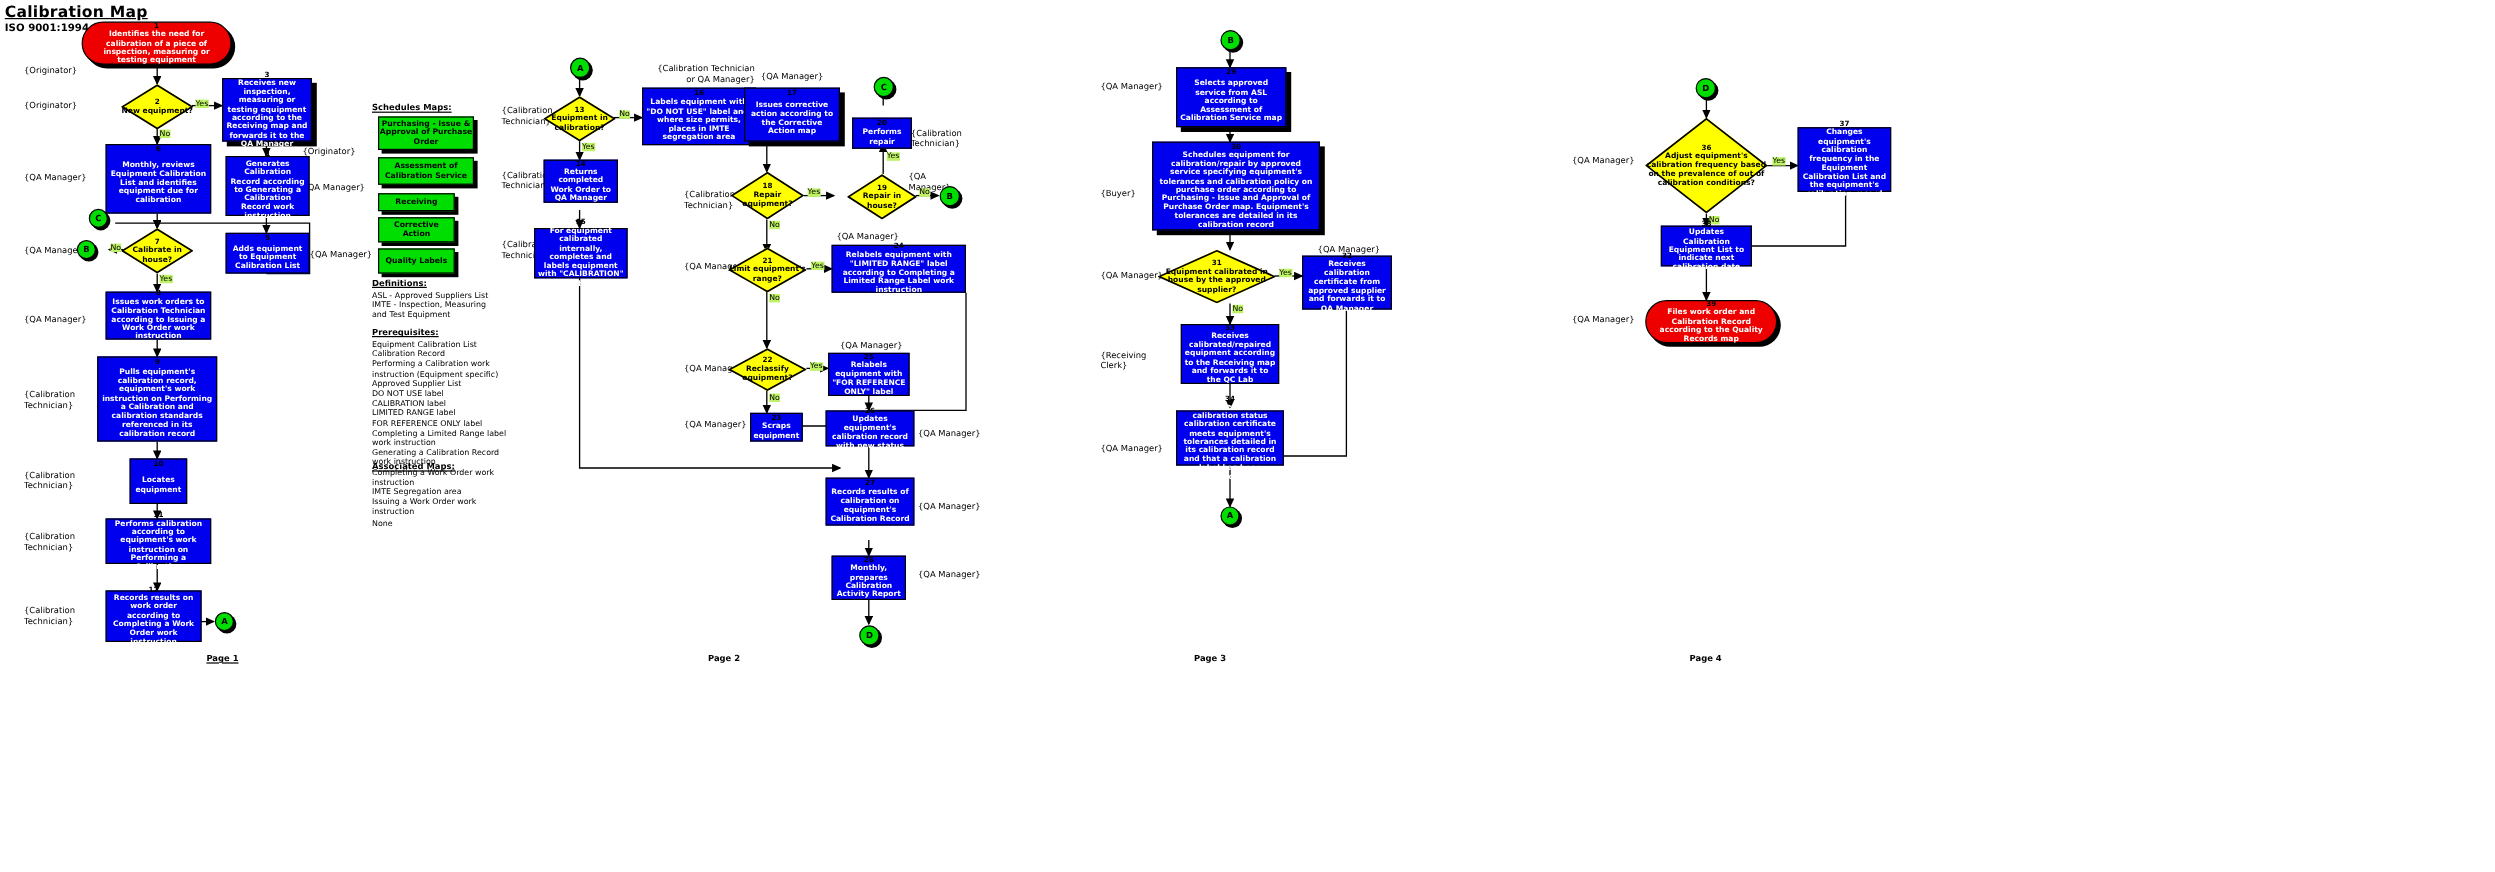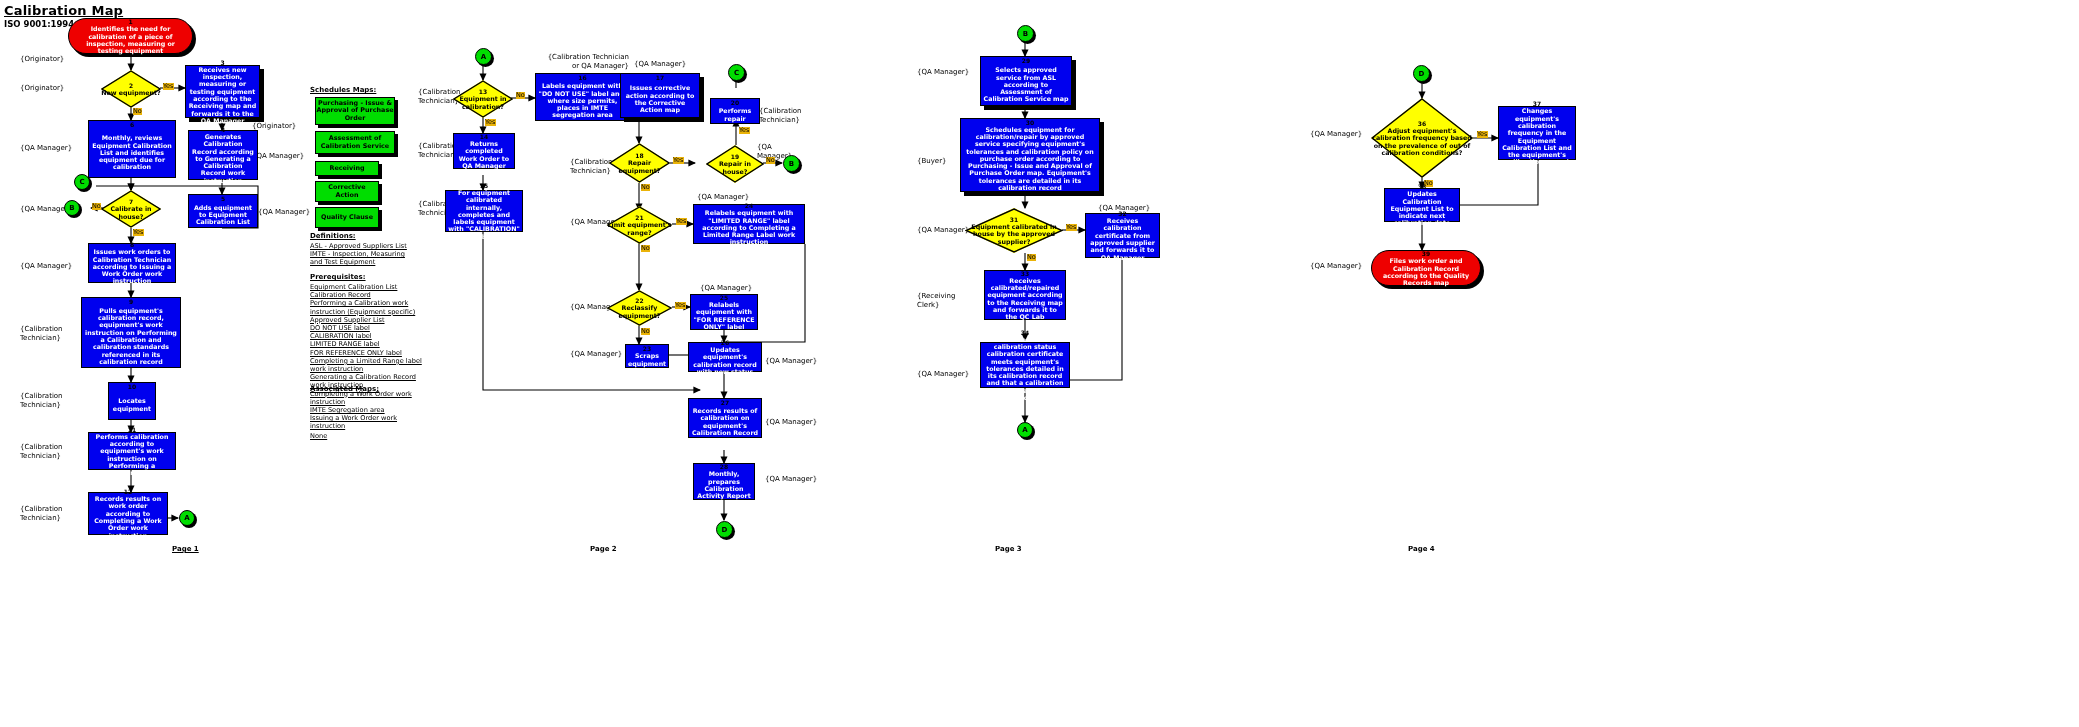--- a/index.html
+++ b/index.html
@@ -12,21 +12,21 @@
             text-decoration:underline;letter-spacing:.2px;white-space:nowrap;}
   .mapsub{position:absolute;font-size:8.5px;font-weight:bold;color:#000;white-space:nowrap;}
   .pagelbl{position:absolute;font-size:7px;font-weight:bold;color:#000;white-space:nowrap;}
 
   
   .role{position:absolute;font-size:7px;color:#000;line-height:8.5px;
         text-align:left;white-space:pre-line;}
   .role.c{text-align:right;}
 
   
-  .edgelbl{position:absolute;font-size:6.5px;color:#000;background:#eab308;
+  .edgelbl{position:absolute;font-size:6.5px;color:#000;background:#bef264;
            line-height:7px;white-space:nowrap;padding:0 0px;}
 
   
   .node{position:absolute;box-sizing:border-box;}
 
   .proc{background:#0000ee;border:1px solid #000;color:#fff;
         display:flex;flex-direction:column;align-items:center;justify-content:center;}
   .proc.shadow{box-shadow:4px 4px 0 #000;}
   .proc .num{font-size:6px;font-weight:bold;color:#000;line-height:6px;
              margin-top:1px;margin-bottom:0px;}
@@ -51,21 +51,21 @@
              font-weight:bold;display:flex;align-items:center;justify-content:center;flex:1;}
 
   .conn{background:#00dd00;border:1px solid #000;border-radius:50%;
         display:flex;align-items:center;justify-content:center;
         font-size:7px;font-weight:bold;color:#000;box-shadow:2px 2px 0 #000;}
 
   
   .legendhead{position:absolute;font-size:7px;font-weight:bold;text-decoration:underline;
               color:#000;white-space:nowrap;}
   .legendtext{position:absolute;font-size:6.6px;line-height:8.2px;color:#000;
-              white-space:pre-line;text-decoration:underline;}
+              white-space:pre-line;}
   .refmap{position:absolute;background:#00dd00;border:1px solid #000;color:#000;
           font-size:6.4px;font-weight:bold;line-height:7.6px;text-align:center;
           display:flex;align-items:center;justify-content:center;
           box-shadow:3px 3px 0 #000;}
 
   svg.lines{position:absolute;left:0;top:0;width:2079px;height:727px;pointer-events:none;}
 </style>
 </head>
 <body>
 
@@ -240,21 +240,21 @@
   <div class="legendhead" style="left:310px;top:86px;">Schedules Maps:</div>
   <div class="refmap" style="left:315px;top:97px;width:78px;height:26px;">Purchasing -
 Issue &amp; Approval of
 Purchase Order</div>
   <div class="refmap" style="left:315px;top:131px;width:78px;height:21px;">Assessment of
 Calibration Service</div>
   <div class="refmap" style="left:315px;top:161px;width:62px;height:13px;">Receiving</div>
   <div class="refmap" style="left:315px;top:181px;width:62px;height:19px;">Corrective
 Action</div>
   <div class="refmap" style="left:315px;top:207px;width:62px;height:19px;">Quality
-Clause</div>
+Labels</div>
 
   <div class="legendhead" style="left:310px;top:232px;">Definitions:</div>
   <div class="legendtext" style="left:310px;top:242px;width:118px;">ASL - Approved Suppliers List
 IMTE - Inspection, Measuring
    and Test Equipment</div>
 
   <div class="legendhead" style="left:310px;top:273px;">Prerequisites:</div>
   <div class="legendtext" style="left:310px;top:283px;width:122px;">Equipment Calibration List
 Calibration Record
 Performing a Calibration work

